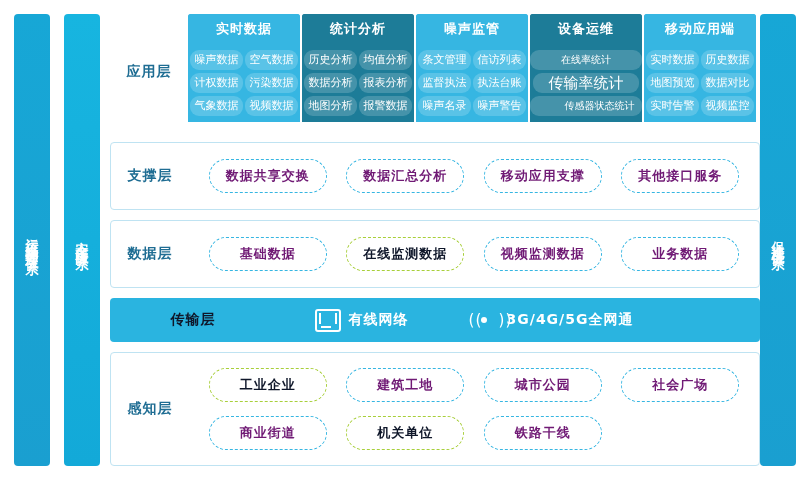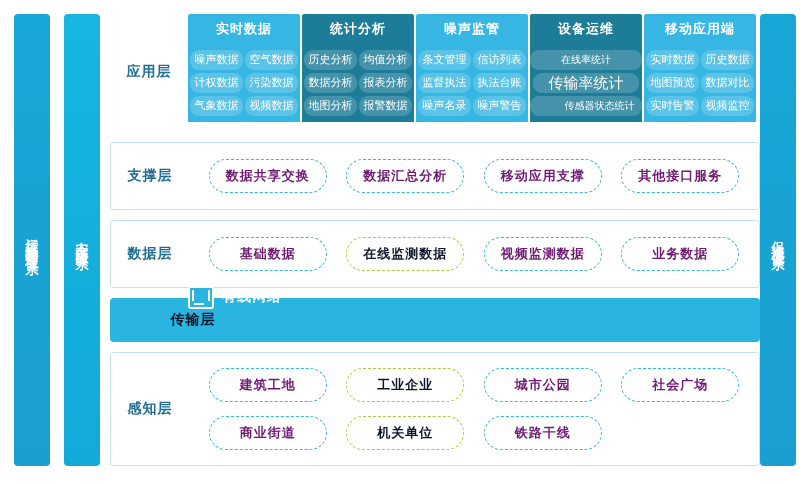--- a/index.html
+++ b/index.html
@@ -114,23 +114,23 @@
   #support-row .pill{width:118px;}
 
   
   #data-row{top:206px;height:68px;}
   #data-row .pill{width:118px;}
 
   
   #trans-row{top:284px;height:44px;border:none;background:#2ab4e0;border-radius:4px;}
   #trans-row .row-label{color:#0f172a;margin-left:44px;}
   .trans-content{
-    position:absolute;left:78px;top:16px;right:0;height:100%;
+    position:absolute;left:78px;top:0;right:0;height:100%;
     display:flex;justify-content:center;gap:60px;
-    color:#ffffff;font-weight:bold;font-size:14px;letter-spacing:1px;flex-direction:column;
+    color:#ffffff;font-weight:bold;font-size:14px;letter-spacing:1px;
   }
   .trans-item{display:flex;align-items:center;gap:8px;}
   .ico-net{
     width:22px;height:19px;border:2px solid #fff;border-radius:3px;
     display:block;position:relative;background:#2ab4e0;
   }
   .ico-net:before{
     content:"";position:absolute;left:2px;top:2px;right:2px;bottom:6px;
     border-left:2px solid #fff;border-right:2px solid #fff;
   }
@@ -279,22 +279,22 @@
             <span>3G/4G/5G全网通</span>
           </div>
         </div>
     </div>
 
     <div class="row" id="sense-row">
       <div class="row-label">感知层</div>
       <div class="row-content">
         <div class="sense-grid" id="sense-items">
             <div class="sense-line">
+              <div class="pill green">工业企业</div>
               <div class="pill blue">建筑工地</div>
-              <div class="pill green">工业企业</div>
               <div class="pill blue">城市公园</div>
               <div class="pill blue">社会广场</div>
             </div>
             <div class="sense-line">
               <div class="pill blue">商业街道</div>
               <div class="pill green">机关单位</div>
               <div class="pill blue">铁路干线</div>
               <div style="width: 118px;"></div>
             </div>
           </div>

